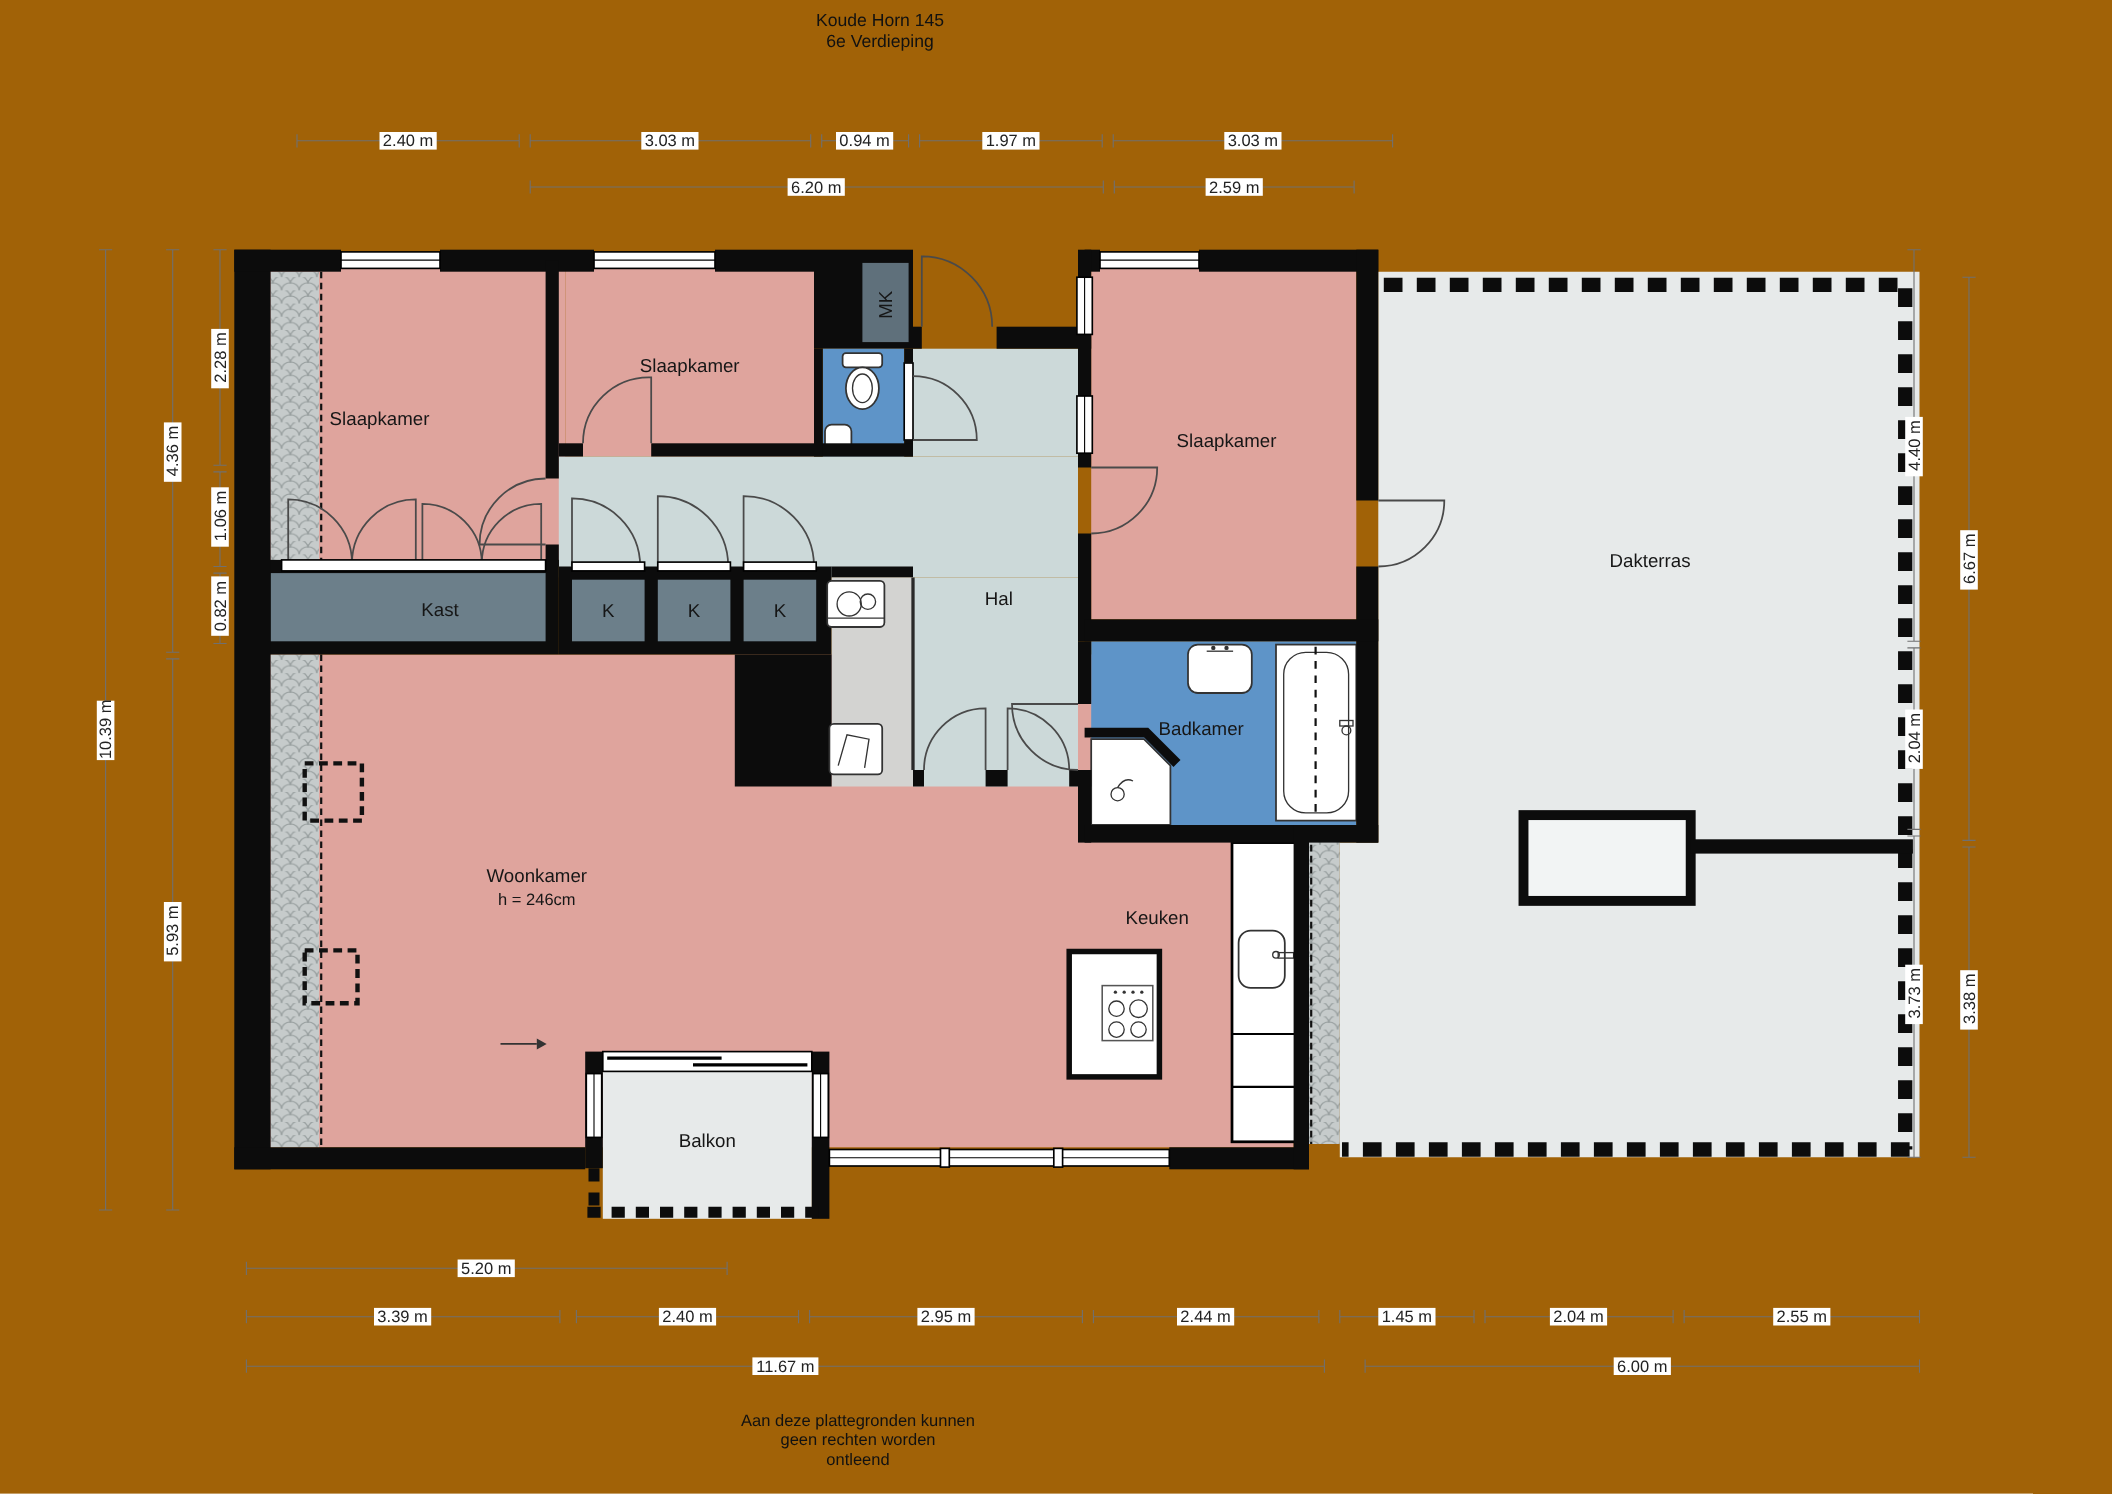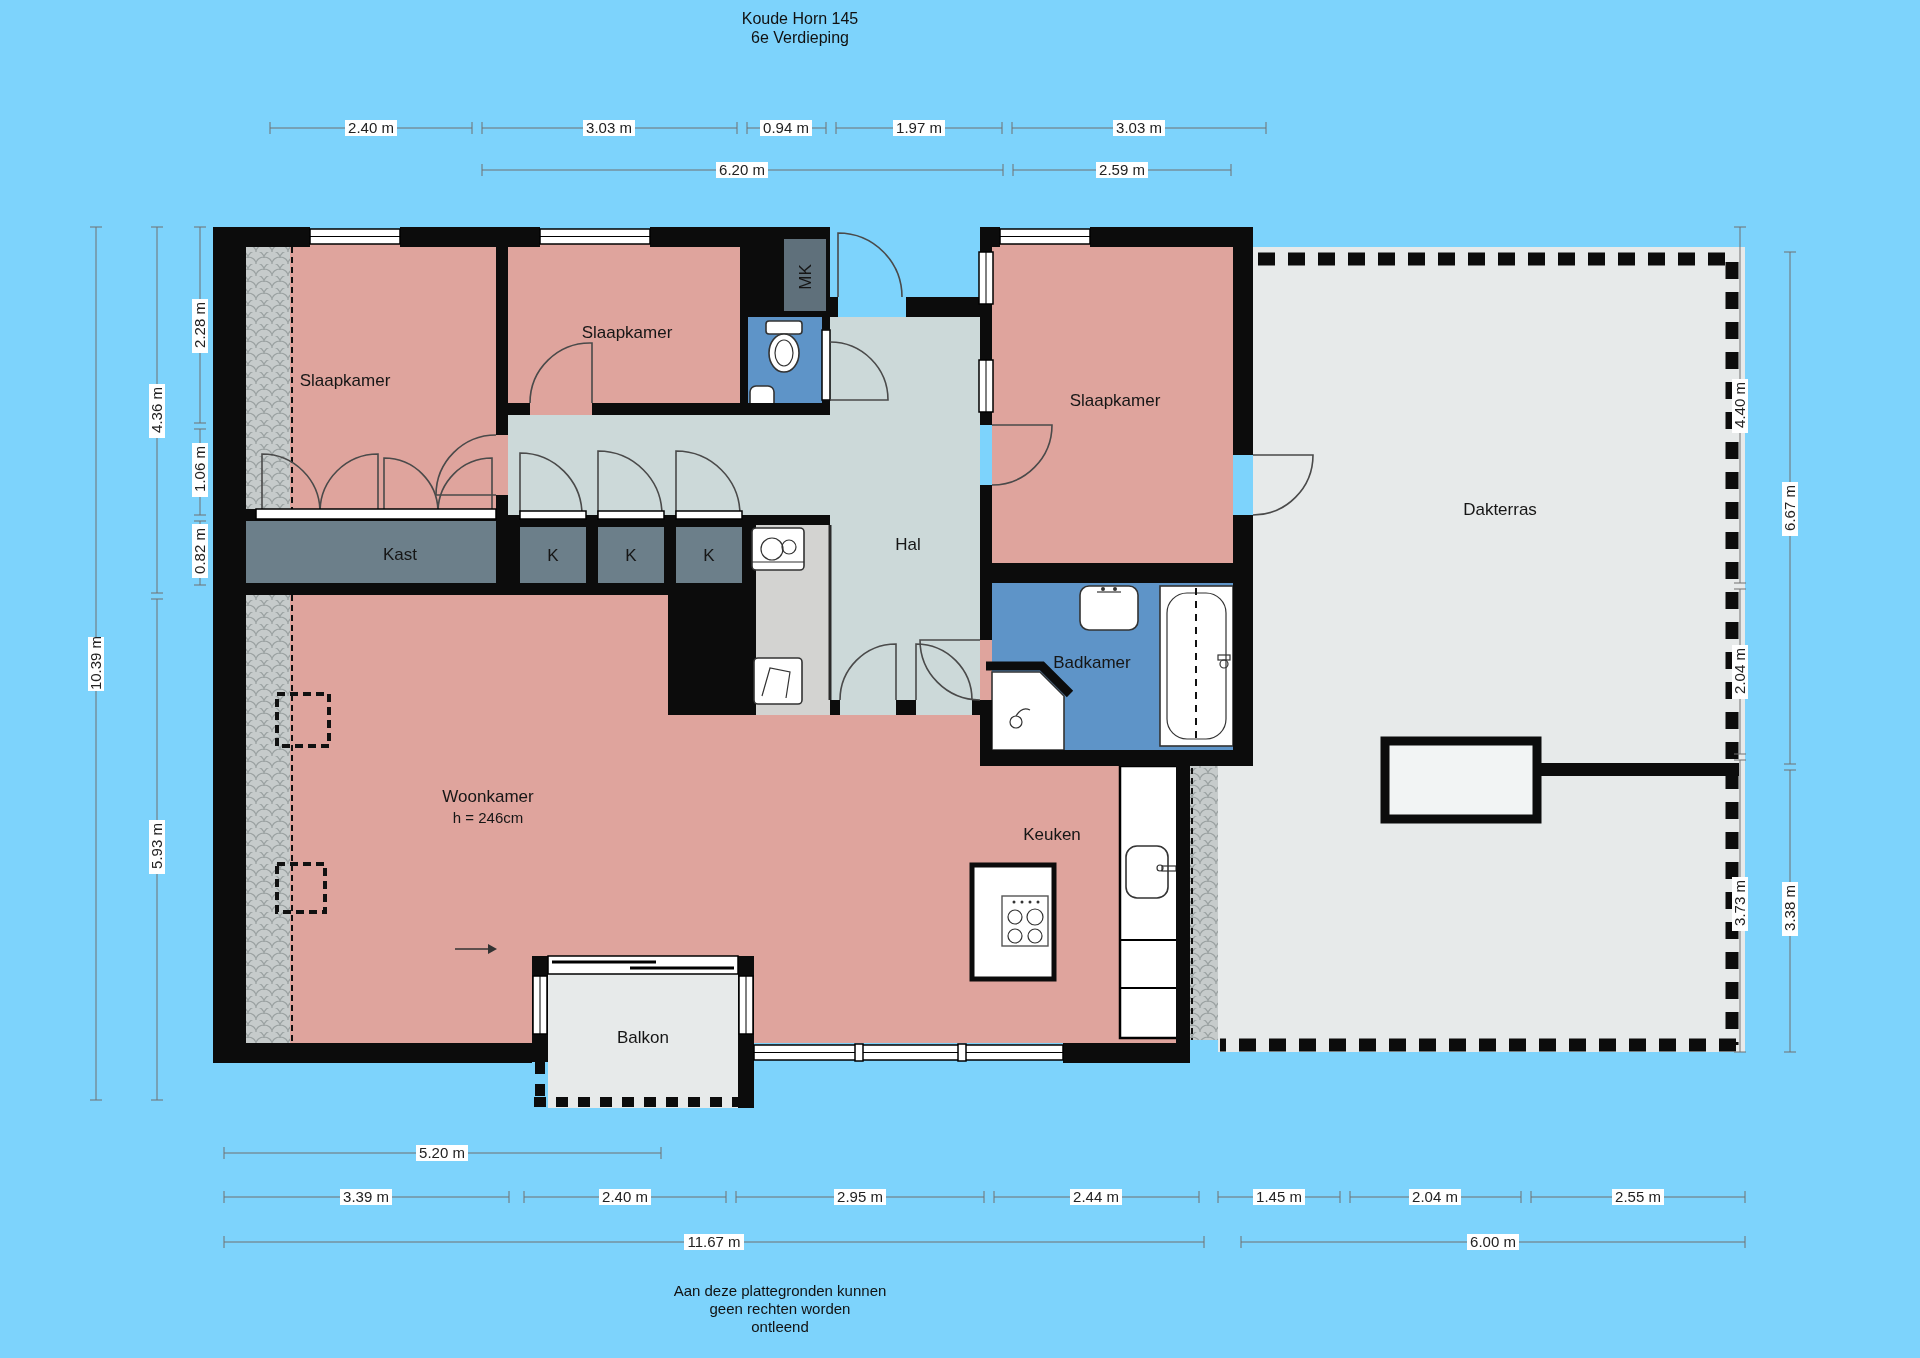--- a/index.html
+++ b/index.html
@@ -1,16 +1,16 @@
 <!DOCTYPE html>
 <html><head>
 <meta charset="utf-8">
 <style>
   html,body{margin:0;padding:0;background:#fff;}
-  .page{width:1920px;height:1358px;position:relative;background:#7dd3fc;overflow:hidden;
+  .page{width:1920px;height:1358px;position:relative;background:#a16207;overflow:hidden;
         font-family:"Liberation Sans",sans-serif;}
   svg{display:block;}
   .wall{fill:#0c0c0c;}
   .pink{fill:#dfa49d;}
   .halc{fill:#ccd9d9;}
   .slate{fill:#6c7f8a;}
   .blue{fill:#5e94c8;}
   .lt{fill:#e7eaea;}
   .tech{fill:#d3d3d1;}
   .dim{stroke:#707070;stroke-width:1;fill:none;}

